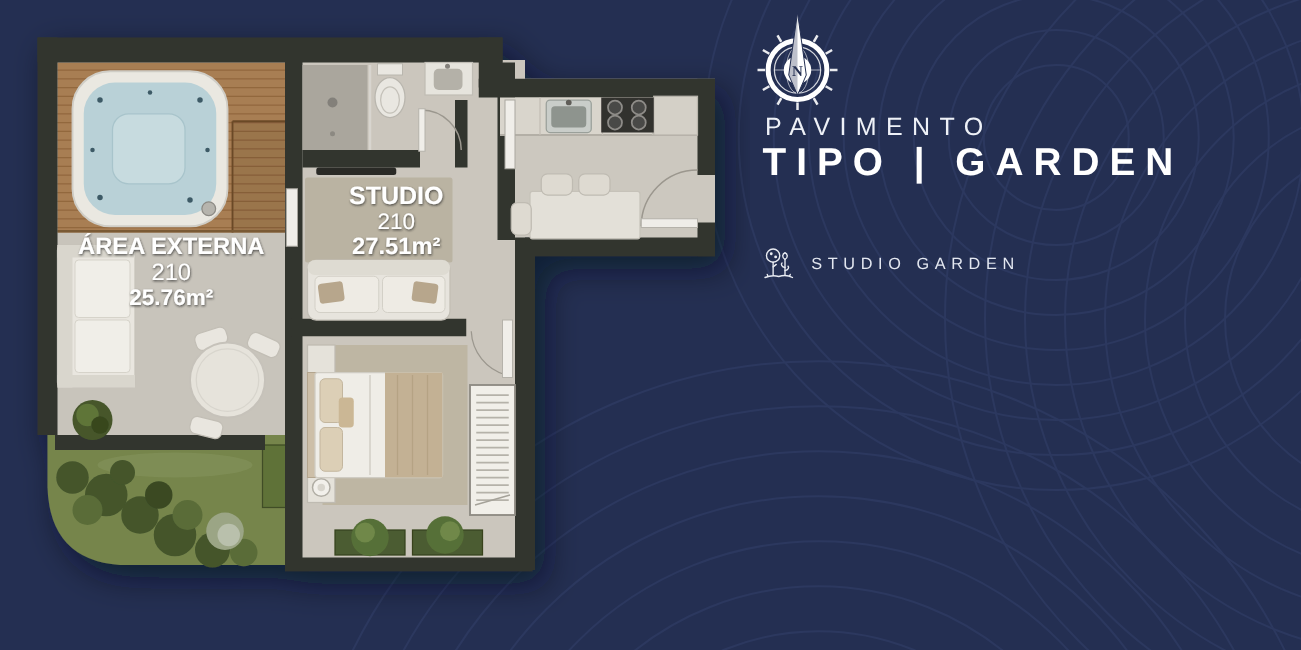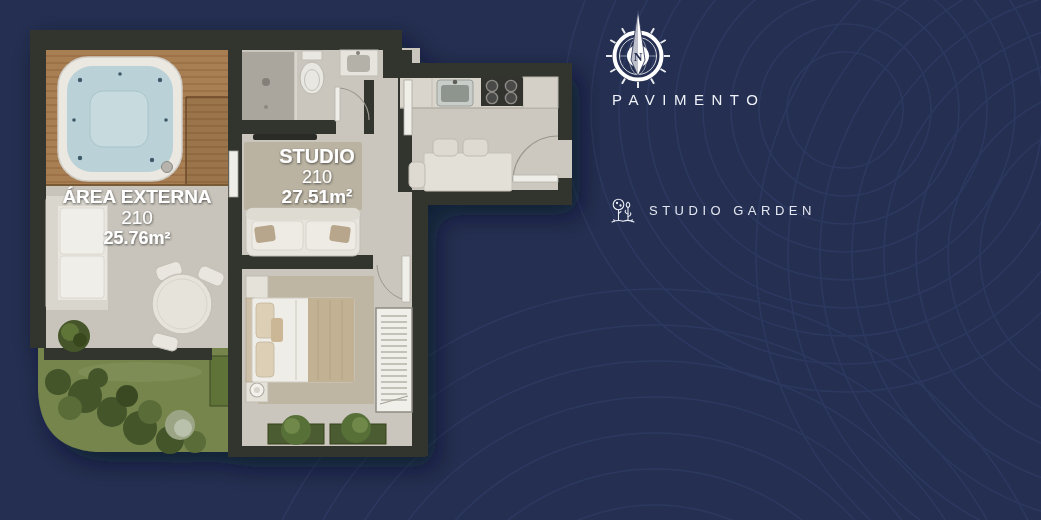--- a/index.html
+++ b/index.html
@@ -5,21 +5,21 @@
   html,body{margin:0;padding:0;background:#242f52;}
   .canvas{
     position:relative;width:1041px;height:520px;overflow:hidden;
     background:#242f52;font-family:"Liberation Sans",sans-serif;
   }
   .bg-arcs,.floorplan{position:absolute;top:0;left:0;}
   .panel{position:absolute;top:0;left:596px;width:445px;height:520px;}
   .compass{position:absolute;left:2px;top:4px;}
   .kicker{
     position:absolute;left:16px;top:91px;color:#eef1f7;
-    font-size:15px;font-weight:400;letter-spacing:7.5px;white-space:nowrap;
+    font-size:20px;font-weight:400;letter-spacing:7.5px;white-space:nowrap;
   }
   .title{
     position:absolute;left:14px;top:112px;color:#ffffff;
     font-size:31px;font-weight:700;letter-spacing:8px;white-space:nowrap;
   }
   .badge{
     position:absolute;left:14px;top:171px;display:flex;align-items:center;gap:13px;margin-top:24px;
   }
   .badge-label{
     color:#e3e7f0;font-size:13px;font-weight:400;letter-spacing:4.5px;white-space:nowrap;
@@ -291,20 +291,21 @@
       <circle cx="40" cy="52" r="18.5" fill="none" stroke="#ffffff" stroke-width="1" opacity="0.8"></circle>
       <ellipse cx="40" cy="52" rx="9" ry="18.5" fill="none" stroke="#ffffff" stroke-width="0.8" opacity="0.6"></ellipse>
       <line x1="21.5" y1="52" x2="58.5" y2="52" stroke="#ffffff" stroke-width="0.8" opacity="0.6"></line>
       <circle cx="40" cy="52" r="11" fill="#ffffff"></circle>
       <polygon points="40,6 47,56 40,72 33,56" fill="#ffffff" stroke="#242f52" stroke-width="0.8"></polygon>
       <polygon points="40,6 40,72 33,56" fill="#242f52" opacity="0.3"></polygon>
       <text x="40" y="57" text-anchor="middle" font-size="12" font-weight="700" font-family="'Liberation Serif',serif" fill="#242f52">N</text>
     </svg>
 
     <div class="kicker">PAVIMENTO</div>
+    <div class="title">TIPO | GARDEN</div>
 
     <div class="badge">
       <svg width="26" height="30" viewBox="0 0 26 30">
         <g fill="none" stroke="#e8ebf2" stroke-width="1.1" stroke-linecap="round">
           <circle cx="8.5" cy="9.5" r="5.3"></circle>
           <circle cx="7" cy="8" r="0.6" fill="#e8ebf2"></circle>
           <circle cx="10.5" cy="10.5" r="0.6" fill="#e8ebf2"></circle>
           <path d="M8.5,14.8 L8.5,25"></path>
           <path d="M8.5,18.5 L11,16.5"></path>
           <path d="M18,25 L18,12.5"></path>

